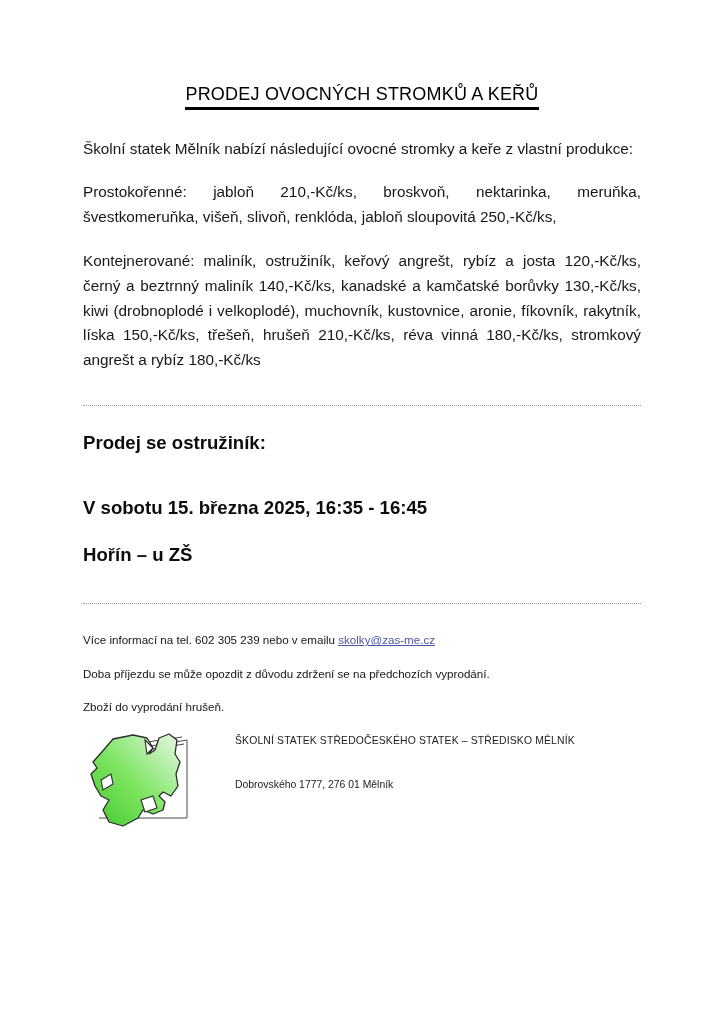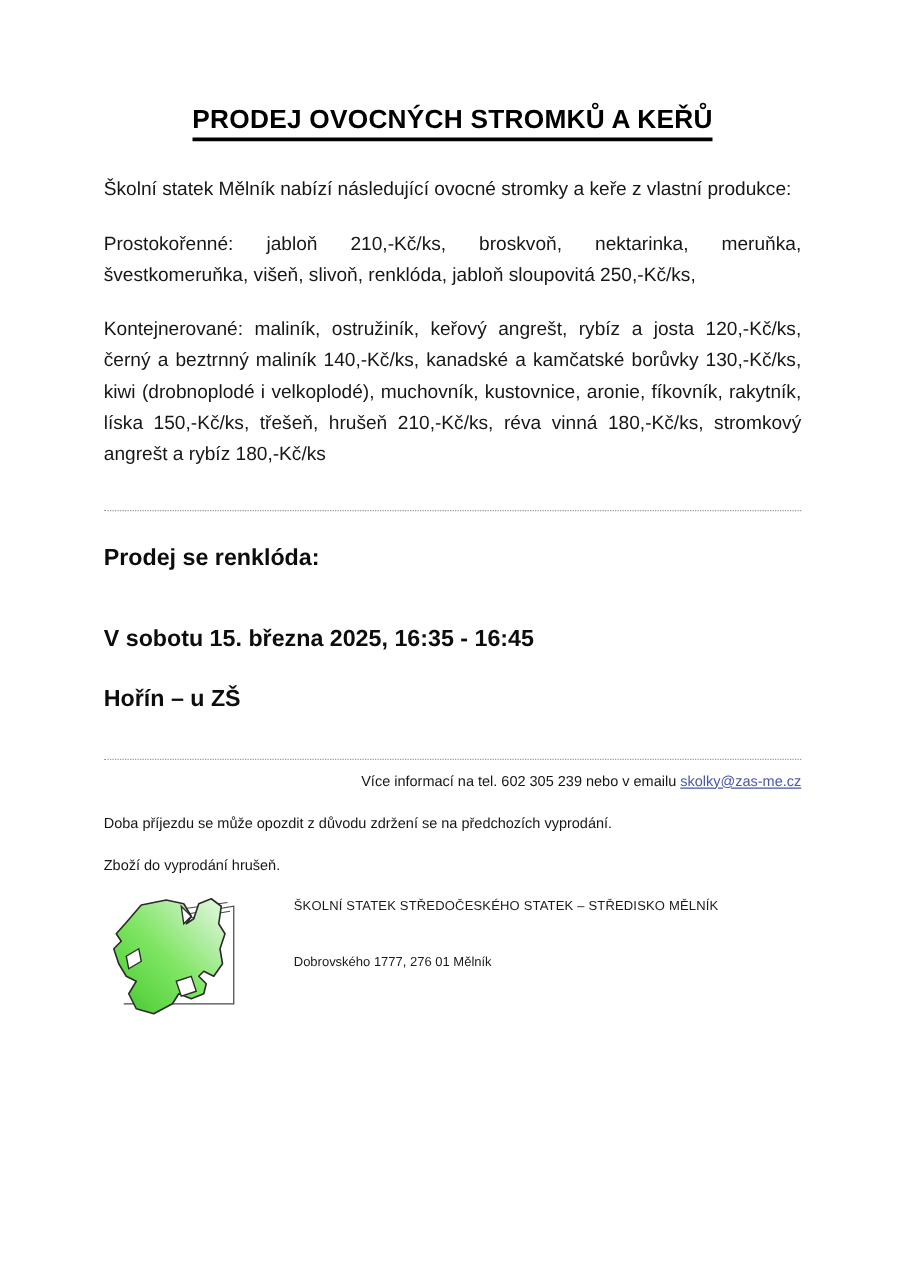--- a/index.html
+++ b/index.html
@@ -29,22 +29,22 @@
     position: absolute;
     left: 83px;
     top: 0;
     width: 558px;
   }
 
   
   .doc-title {
     margin: 0;
     padding: 84px 0 0 0;
-    font-size: 21px;
-    font-weight: bold;
+    font-size: 18px;
+    font-weight: normal;
     letter-spacing: 0.2px;
     line-height: 1.15;
     text-align: center;
     white-space: nowrap;
   }
   .doc-title span {
     display: inline-block;
     border-bottom: 3px solid #000;
     padding-bottom: 2px;
   }
@@ -84,21 +84,21 @@
   .heading.h2 { margin-top: 41px; }
   .heading.h3 { margin-top: 23px; }
 
   
   .note {
     margin: 0;
     font-size: 11.6px;
     line-height: 1.5;
     color: #161616;
   }
-  .note.n1 { margin-top: 9px; text-align: right; }
+  .note.n1 { margin-top: 27px; }
   .note.n2 { margin-top: 16px; }
   .note.n3 { margin-top: 16px; }
 
   .mail-link {
     color: #4a55a8;
     text-decoration: underline;
     cursor: pointer;
   }
 
   
@@ -147,21 +147,21 @@
     </h1>
 
     <p class="para intro">Školní statek Mělník nabízí následující ovocné stromky a keře z vlastní produkce:</p>
 
     <p class="para gap">Prostokořenné: jabloň 210,-Kč/ks, broskvoň, nektarinka, meruňka, švestkomeruňka, višeň, slivoň, renklóda, jabloň sloupovitá 250,-Kč/ks,</p>
 
     <p class="para gap">Kontejnerované: maliník, ostružiník, keřový angrešt, rybíz a josta 120,-Kč/ks, černý a beztrnný maliník 140,-Kč/ks, kanadské a kamčatské borůvky 130,-Kč/ks, kiwi (drobnoplodé i velkoplodé), muchovník, kustovnice, aronie, fíkovník, rakytník, líska 150,-Kč/ks, třešeň, hrušeň 210,-Kč/ks, réva vinná 180,-Kč/ks, stromkový angrešt a rybíz 180,-Kč/ks</p>
 
     <hr class="rule first">
 
-    <p class="heading h1">Prodej se renklóda:</p>
+    <p class="heading h1">Prodej se ostružiník:</p>
     <p class="heading h2">V sobotu 15. března 2025, 16:35 - 16:45</p>
     <p class="heading h3">Hořín – u ZŠ</p>
 
     <hr class="rule second">
 
     <p class="note n1">
       <span>Více informací na tel. 602 305 239 nebo v emailu </span><a class="mail-link" href="#">skolky@zas-me.cz</a>
     </p>
 
     <p class="note n2">Doba příjezdu se může opozdit z důvodu zdržení se na předchozích vyprodání.</p>

